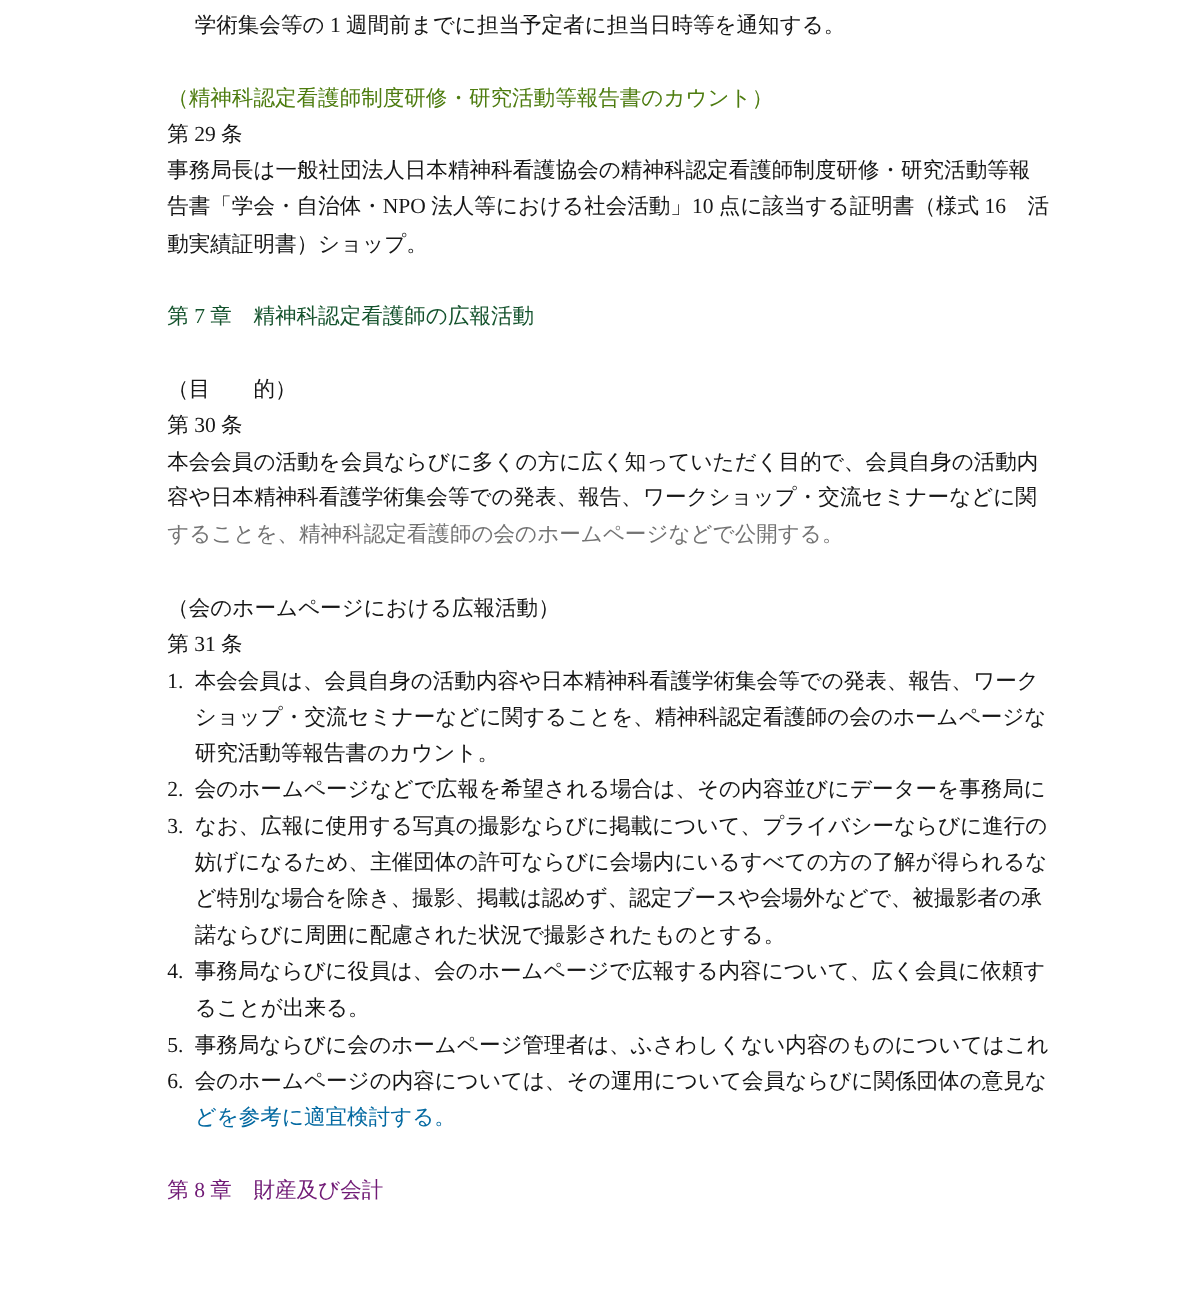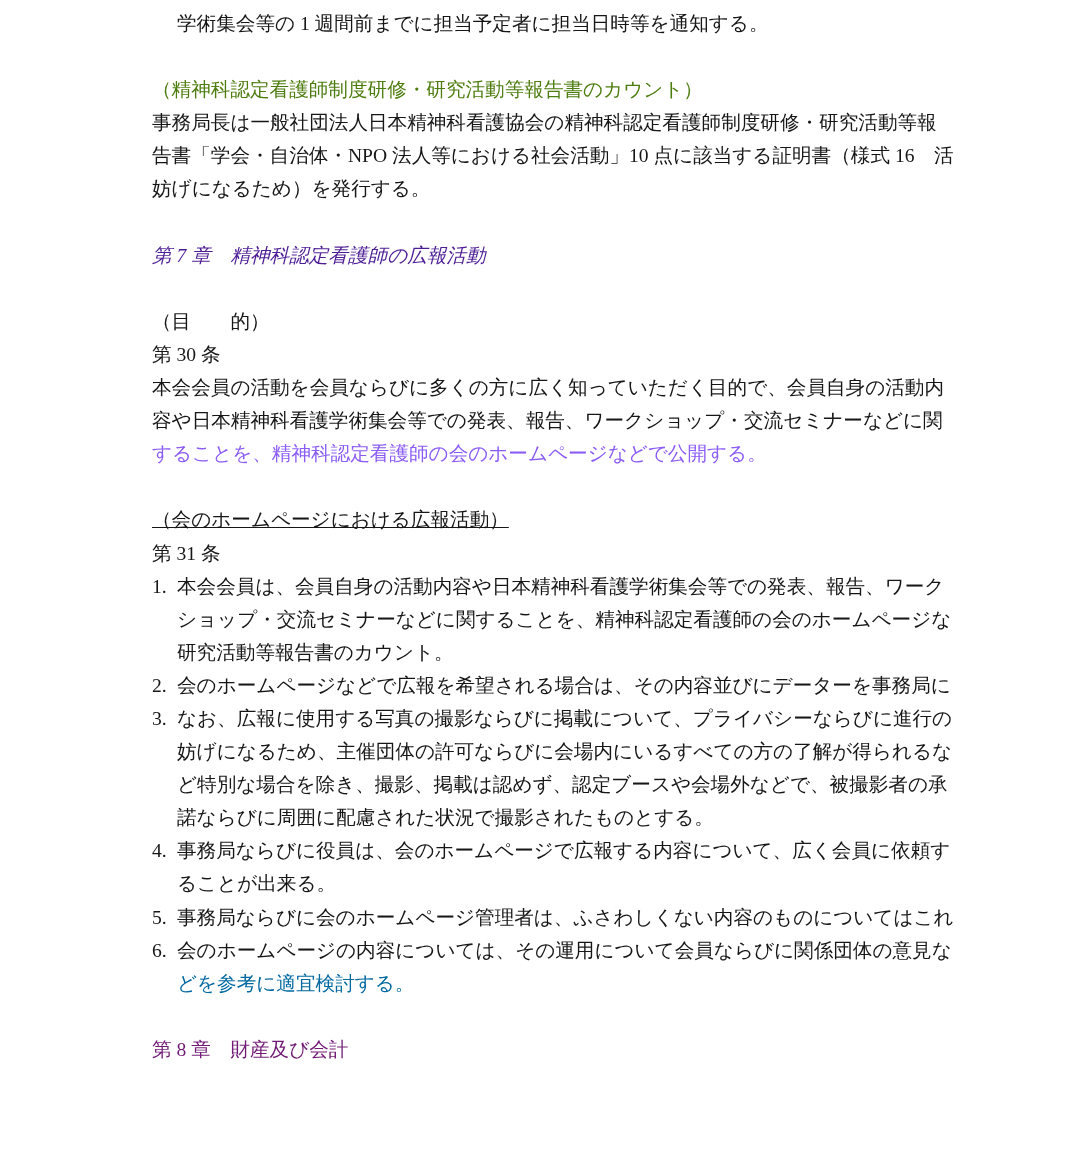--- a/index.html
+++ b/index.html
@@ -45,33 +45,34 @@
   }
   .blank { }
 </style>
 </head>
 <body>
 
 <div class="page" style="background: rgb(255, 255, 255);">
     <div class="line ind" style="color: rgb(22, 22, 22);">学術集会等の 1 週間前までに担当予定者に担当日時等を通知する。</div>
     <div class="line blank"></div>
     <div class="line" style="color: #4d7c0f;">（精神科認定看護師制度研修・研究活動等報告書のカウント）</div>
+    <div class="line" style="color: rgb(22, 22, 22);">第 29 条</div>
     <div class="line j" style="color: rgb(22, 22, 22);">事務局長は一般社団法人日本精神科看護協会の精神科認定看護師制度研修・研究活動等報</div>
     <div class="line j" style="color: rgb(22, 22, 22);">告書「学会・自治体・NPO 法人等における社会活動」10 点に該当する証明書（様式 16　活</div>
-    <div class="line" style="color: rgb(22, 22, 22);">妨げになるため）を発行する。</div>
+    <div class="line" style="color: rgb(22, 22, 22);">動実績証明書）ショップ。</div>
     <div class="line blank"></div>
-    <div class="line" style="color: #4c1d95; font-style: italic;">第 7 章　精神科認定看護師の広報活動</div>
+    <div class="line" style="color: #14532d;">第 7 章　精神科認定看護師の広報活動</div>
     <div class="line blank"></div>
     <div class="line" style="color: rgb(22, 22, 22);">（目　　的）</div>
     <div class="line" style="color: rgb(22, 22, 22);">第 30 条</div>
     <div class="line j" style="color: rgb(22, 22, 22);">本会会員の活動を会員ならびに多くの方に広く知っていただく目的で、会員自身の活動内</div>
-    <div class="line j" style="color: rgb(22, 22, 22);">容や日本精神科看護学術集会等での発表、報告、ワークショップ・交流セミナーなどに関</div>
-    <div class="line" style="color: #8b5cf6;">することを、精神科認定看護師の会のホームページなどで公開する。</div>
+    <div class="line j" style="color: rgb(22, 22, 22); font-family: Liberation Mono, monospace;">容や日本精神科看護学術集会等での発表、報告、ワークショップ・交流セミナーなどに関</div>
+    <div class="line" style="color: #737373;">することを、精神科認定看護師の会のホームページなどで公開する。</div>
     <div class="line blank"></div>
-    <div class="line" style="color: rgb(22, 22, 22); text-decoration: underline;">（会のホームページにおける広報活動）</div>
+    <div class="line" style="color: rgb(22, 22, 22);">（会のホームページにおける広報活動）</div>
     <div class="line" style="color: rgb(22, 22, 22);">第 31 条</div>
     <div class="line j" style="color: rgb(22, 22, 22);"><span class="num">1.</span><span>本会会員は、会員自身の活動内容や日本精神科看護学術集会等での発表、報告、ワーク</span></div>
     <div class="line j hang" style="color: rgb(22, 22, 22);">ショップ・交流セミナーなどに関することを、精神科認定看護師の会のホームページな</div>
     <div class="line hang" style="color: rgb(22, 22, 22);">研究活動等報告書のカウント。</div>
     <div class="line j" style="color: rgb(22, 22, 22);"><span class="num">2.</span><span>会のホームページなどで広報を希望される場合は、その内容並びにデーターを事務局に</span></div>
     <div class="line j" style="color: rgb(22, 22, 22);"><span class="num">3.</span><span>なお、広報に使用する写真の撮影ならびに掲載について、プライバシーならびに進行の</span></div>
     <div class="line j hang" style="color: rgb(22, 22, 22);">妨げになるため、主催団体の許可ならびに会場内にいるすべての方の了解が得られるな</div>
     <div class="line j hang" style="color: rgb(22, 22, 22);">ど特別な場合を除き、撮影、掲載は認めず、認定ブースや会場外などで、被撮影者の承</div>
     <div class="line hang" style="color: rgb(22, 22, 22);">諾ならびに周囲に配慮された状況で撮影されたものとする。</div>
     <div class="line j" style="color: rgb(22, 22, 22);"><span class="num">4.</span><span>事務局ならびに役員は、会のホームページで広報する内容について、広く会員に依頼す</span></div>

